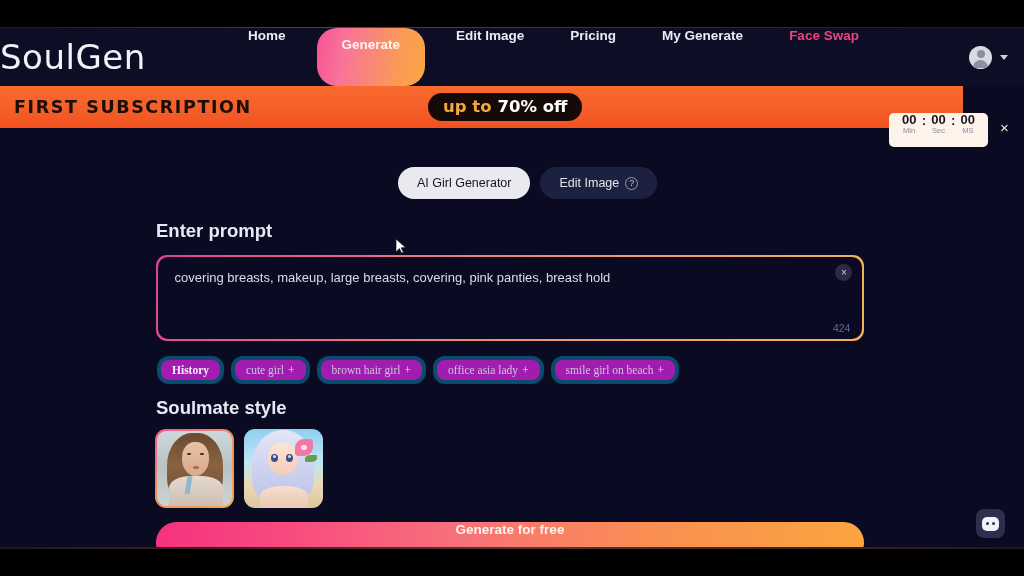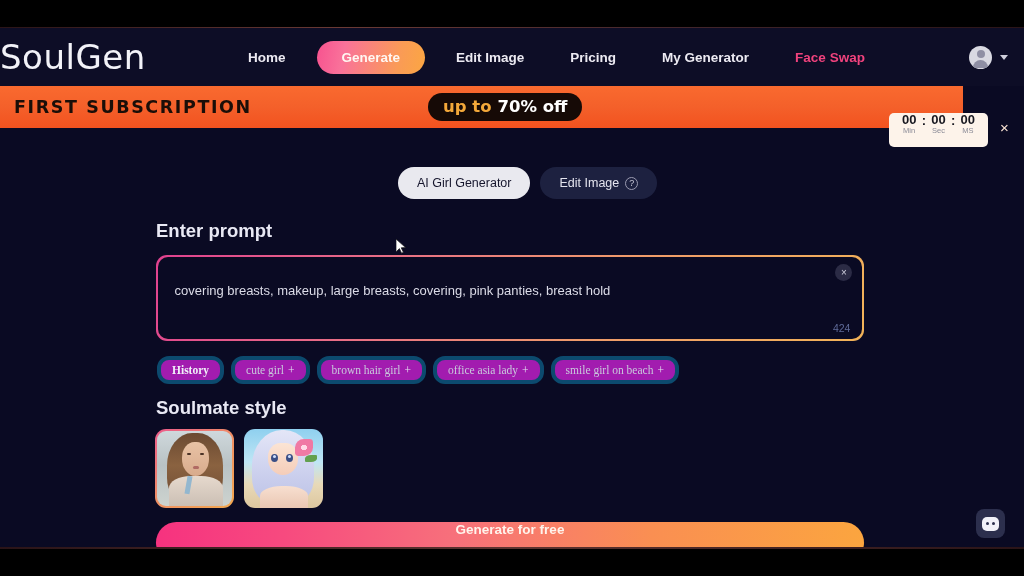--- a/index.html
+++ b/index.html
@@ -32,21 +32,21 @@
     background:#0d0d26;
     display:flex; align-items:center;
   }
   .logo {
     font-size:34px; font-weight:400; letter-spacing:0.5px;
     color:#f2f2f8;
     font-family:"DejaVu Sans", sans-serif;
   }
   .nav-links {
     position:absolute; left:225px; top:0; height:58px;
-    display:flex; align-items:center; gap:0px;
+    display:flex; gap:0px;
   }
   .nav-link {
     font-size:13.5px; font-weight:bold; color:#eceaf2;
     padding:0 23px; white-space:nowrap; cursor:pointer;
   }
   .nav-link.faceswap { color:#f0427d; }
   .nav-pill {
     font-size:13.5px; font-weight:bold; color:#fff7f2;
     padding:9px 25px; border-radius:20px; white-space:nowrap; cursor:pointer;
     background:linear-gradient(100deg,#f7528f 0%, #f9729a 25%, #fa9b56 75%, #fba642 100%);
@@ -121,21 +121,21 @@
     position:absolute; left:156px; top:227px; width:708px; height:86px;
     border-radius:11px;
     padding:1.6px;
     background:linear-gradient(120deg,#e0418f 0%, #e86d86 30%, #ef9a6b 62%, #f2b358 100%);
   }
   .prompt-inner {
     width:100%; height:100%; border-radius:10px; background:#0a0a23;
     position:relative;
   }
   .prompt-text {
-    position:absolute; left:17px; top:24px; width:610px;
+    position:absolute; left:17px; top:11px; width:610px;
     font-size:13px; color:#dcdce8; line-height:19px;
   }
   .prompt-clear {
     position:absolute; right:10px; top:7px;
     width:17px; height:17px; border-radius:50%;
     background:#2b2b45; color:#cfcfdd;
     display:flex; align-items:center; justify-content:center;
     font-size:10px; cursor:pointer;
   }
   .prompt-count {
@@ -242,21 +242,21 @@
   <div class="page">
 
     <div class="nav">
       <div class="logo">SoulGen</div>
 
       <div class="nav-links">
         <div class="nav-link">Home</div>
         <div class="nav-pill">Generate</div>
         <div class="nav-link">Edit Image</div>
         <div class="nav-link">Pricing</div>
-        <div class="nav-link">My Generator</div>
+        <div class="nav-link">My Generate</div>
         <div class="nav-link faceswap">Face Swap</div>
       </div>
 
       <div class="nav-right">
         <div class="avatar"></div>
         <div class="chev"></div>
       </div>
     </div>
 
     <div class="promo">

